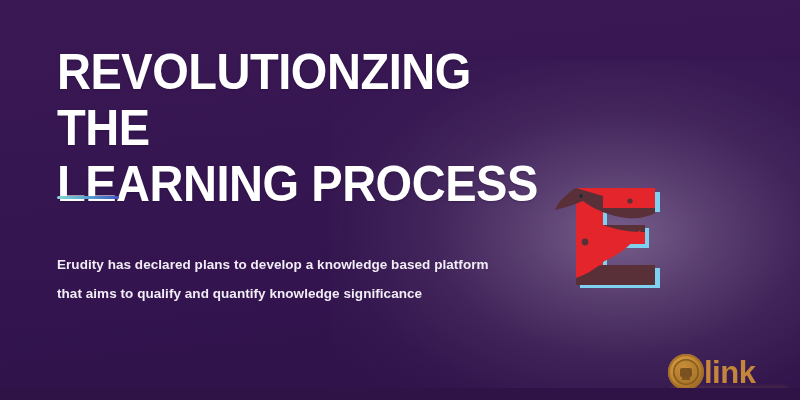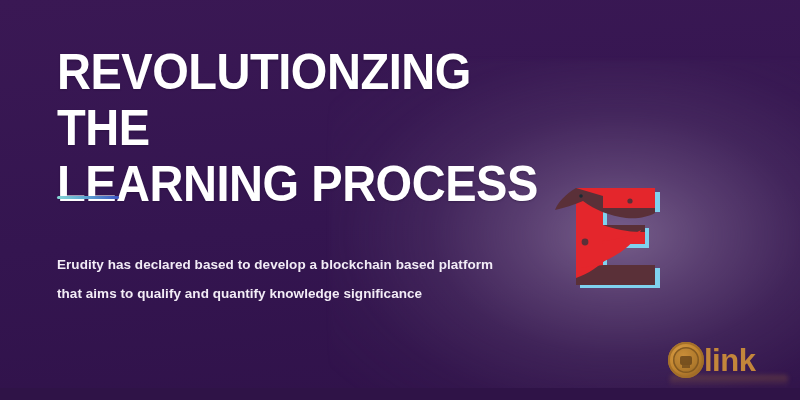--- a/index.html
+++ b/index.html
@@ -109,21 +109,21 @@
     top: 182px;
     width: 118px;
     height: 112px;
   }
   .emblem svg { display: block; width: 118px; height: 112px; }
 
   
   .watermark {
     position: absolute;
     left: 668px;
-    top: 336px;
+    top: 348px;
     width: 124px;
     height: 48px;
     display: flex;
     align-items: center;
     gap: 1px;
   }
 
   .coin {
     position: relative;
     width: 36px;
@@ -179,21 +179,21 @@
   <div class="bg-base"></div>
   <div class="bg-tone"></div>
   <div class="bg-glow"></div>
 
   <div class="content">
     <h1 class="headline">REVOLUTIONZING THE
 LEARNING PROCESS</h1>
 
     <div class="divider"></div>
 
-    <p class="body-copy">Erudity has declared based to develop a blockchain based platform that aims to qualify and quantify knowledge significance</p>
+    <p class="body-copy">Erudity has declared plans to develop a knowledge based platform that aims to qualify and quantify knowledge significance</p>
   </div>
 
   <div class="emblem">
     <svg viewBox="0 0 118 112" xmlns="http://www.w3.org/2000/svg">
 
       <path d="M28 10 L108 10 L108 30 L55 30 L55 46 L97 46 L97 66 L55 66 L55 86 L108 86 L108 106 L28 106 Z" fill="#7FD2EF"></path>
 
       <path d="M24 6 L103 6 L103 26 L51 26 L51 43 L93 43 L93 62 L51 62 L51 83 L103 83 L103 103 L24 103 Z" fill="#E4262C"></path>
 
       <path d="M24 6 C14 12 6 20 3 28 C12 26 22 23 31 19 C43 28 58 34 74 36 C86 37 96 35 103 31 L103 26 L51 26 L51 14 Z" fill="#5A3038"></path>

